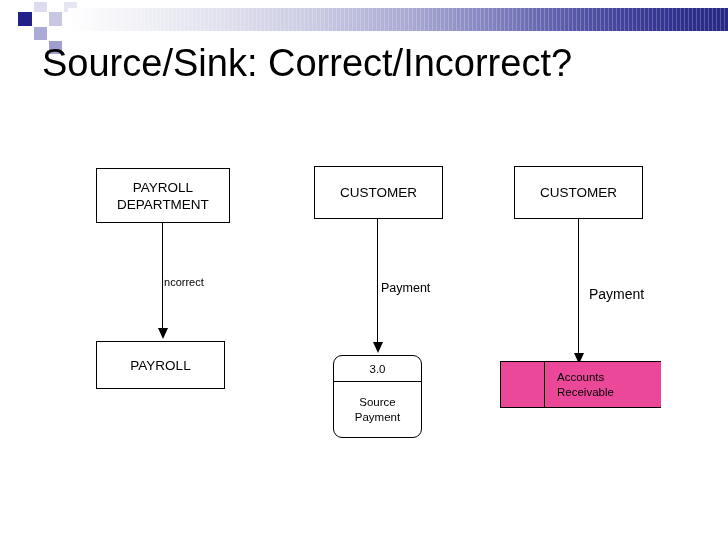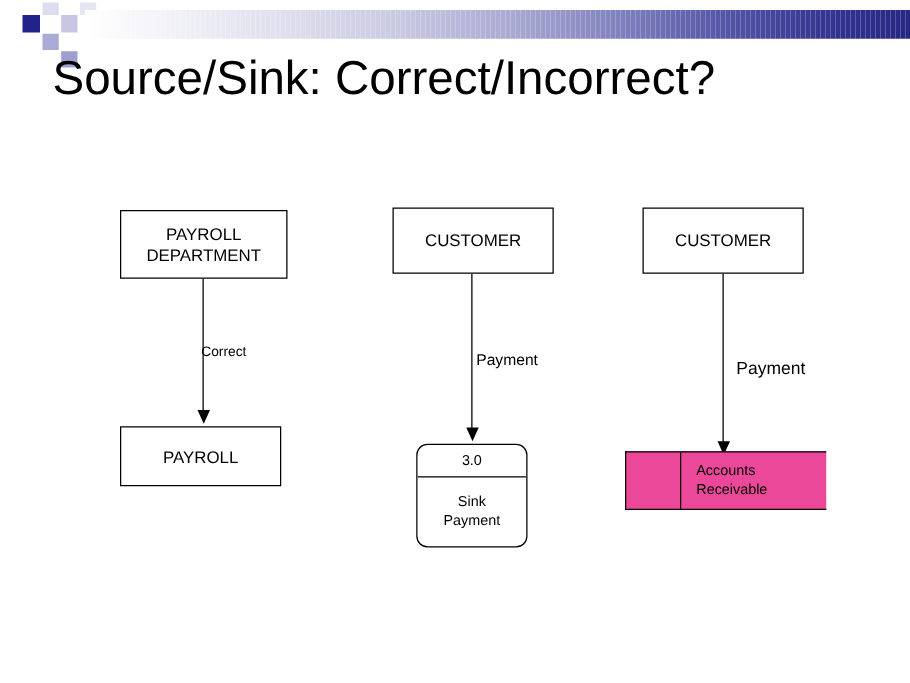--- a/index.html
+++ b/index.html
@@ -206,39 +206,39 @@
 
   <div class="entity-box" style="left:96px;top:168px;width:134px;height:55px;">
     <div>
       <span>PAYROLL</span><br>
       <span>DEPARTMENT</span>
     </div>
   </div>
 
   <div class="flow-line" style="left:162px;top:223px;height:107px;"></div>
   <div class="arrow-head" style="left:157.7px;top:328px;"></div>
-  <div class="flow-label" style="left:161px;top:276px;font-size:11px;">Correct</div>
+  <div class="flow-label" style="left:161px;top:276px;font-size:11px;">Incorrect</div>
 
   <div class="entity-box" style="left:96px;top:341px;width:129px;height:48px;">
     <span>PAYROLL</span>
   </div>
 
   <div class="entity-box" style="left:314px;top:166px;width:129px;height:53px;">
     <span>CUSTOMER</span>
   </div>
 
   <div class="flow-line" style="left:377px;top:219px;height:125px;"></div>
   <div class="arrow-head" style="left:372.7px;top:342px;"></div>
   <div class="flow-label" style="left:381px;top:281px;font-size:12.5px;">Payment</div>
 
   <div id="process-apply-payment" style="left:333px;top:355px;width:89px;height:83px;">
     <div id="process-number">3.0</div>
     <div id="process-name">
       <div>
-        <span>Sink</span><br>
+        <span>Source</span><br>
         <span>Payment</span>
       </div>
     </div>
   </div>
 
   <div class="entity-box" style="left:514px;top:166px;width:129px;height:53px;">
     <span>CUSTOMER</span>
   </div>
 
   <div class="flow-line" style="left:578px;top:219px;height:137px;"></div>

